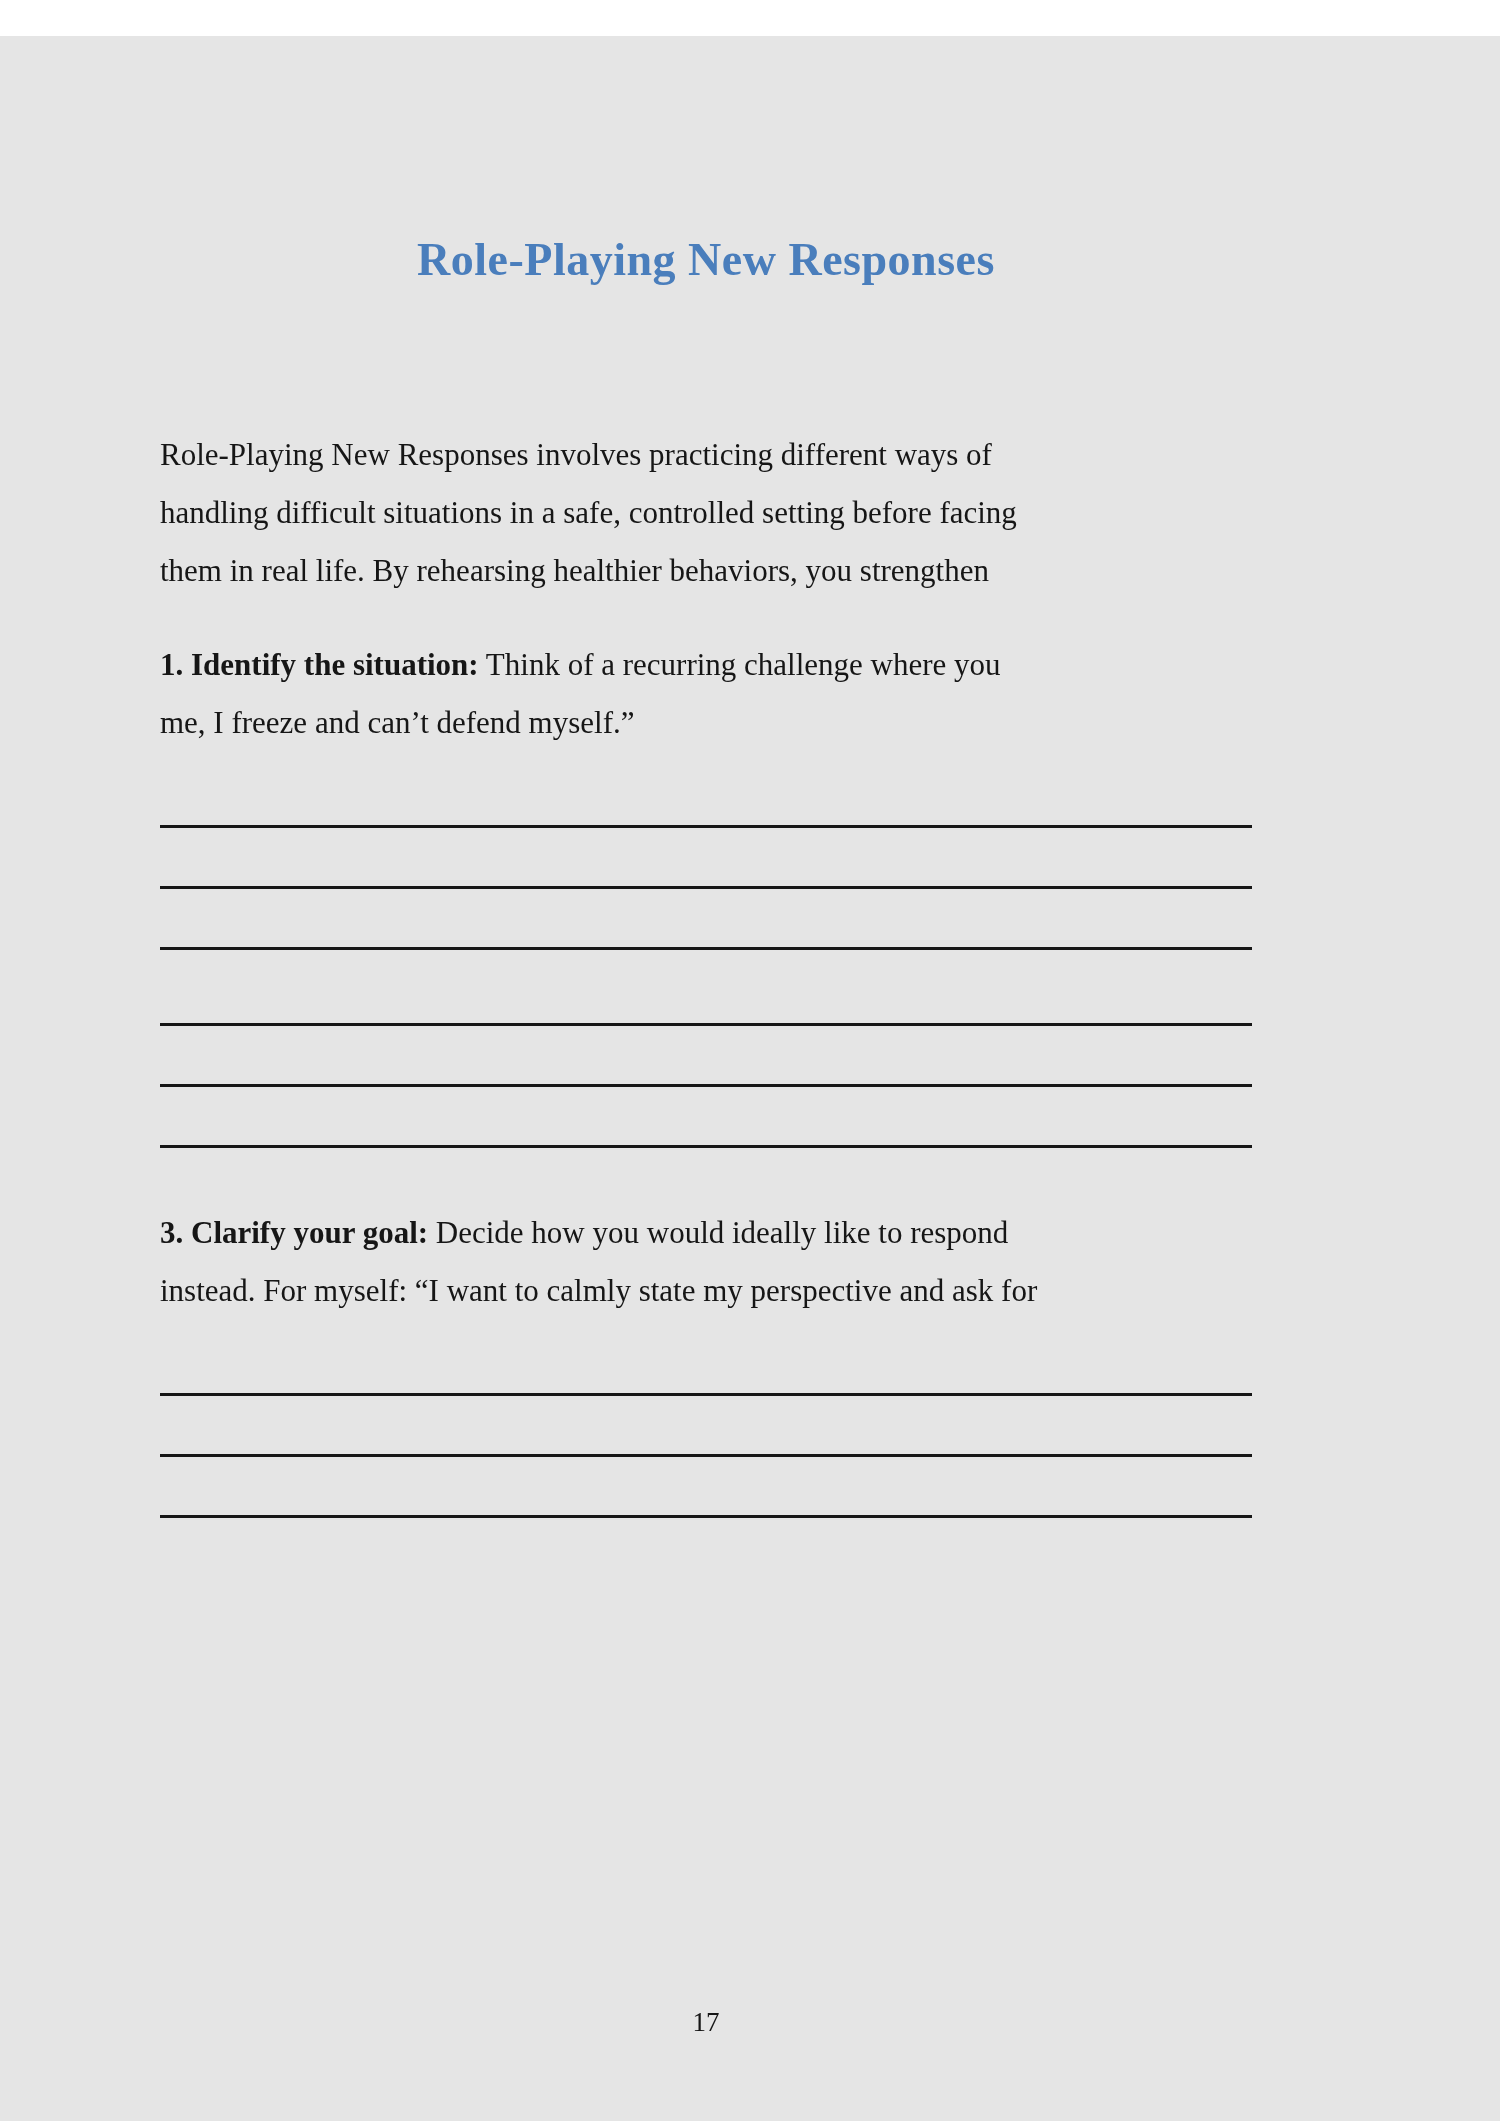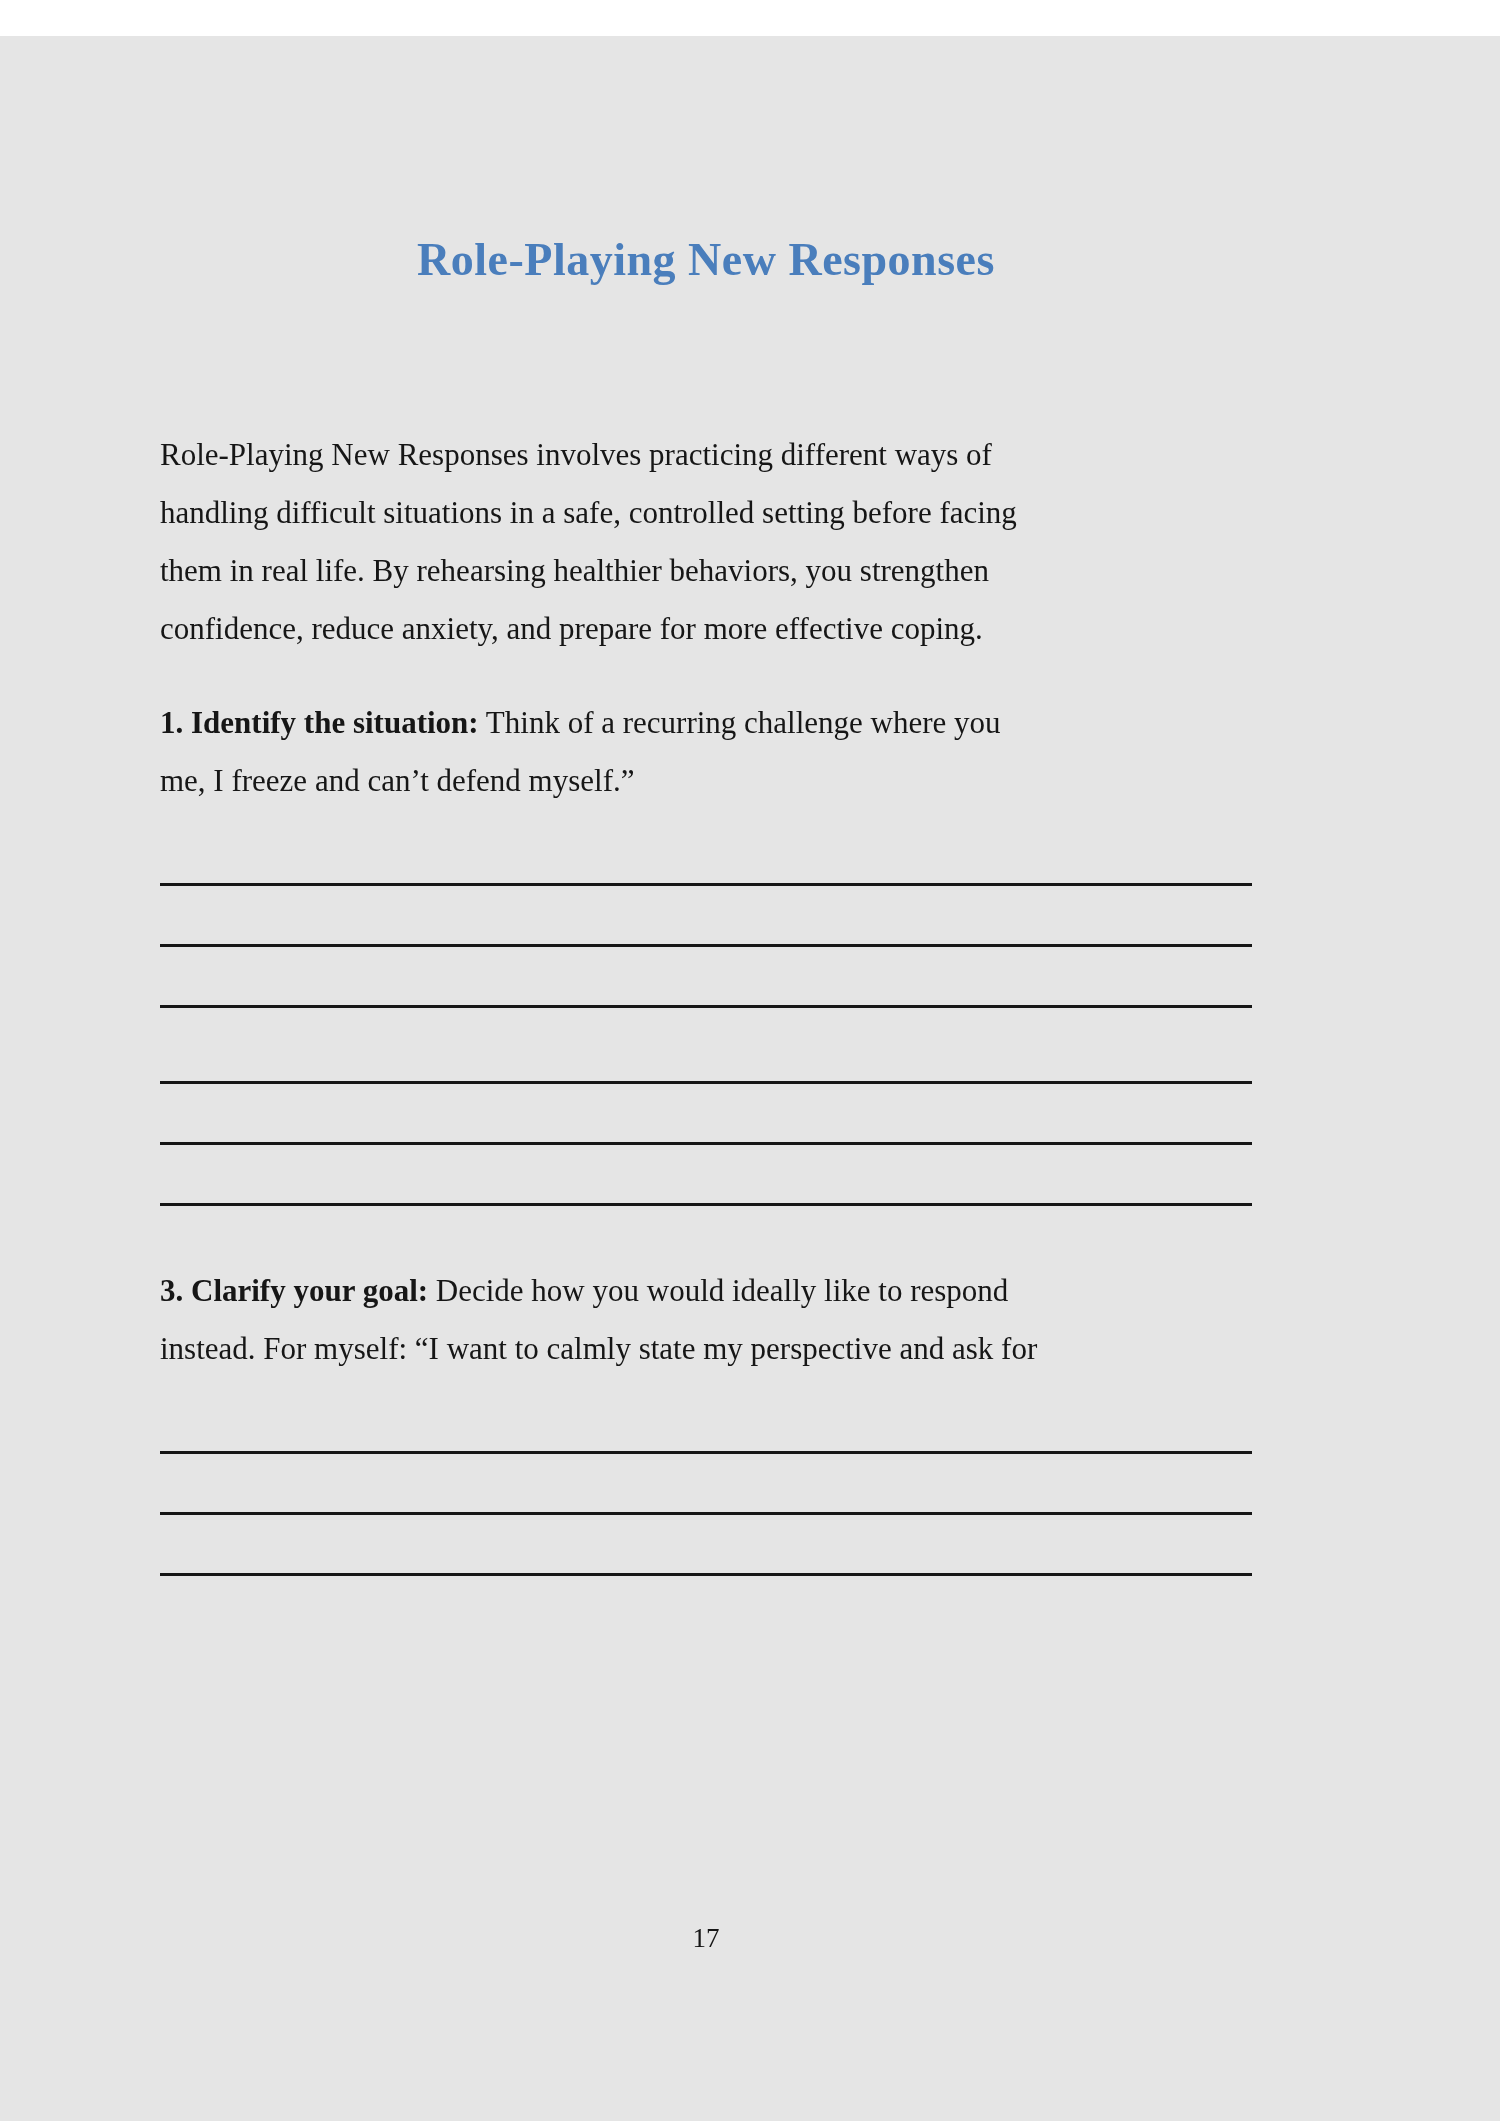--- a/index.html
+++ b/index.html
@@ -54,41 +54,40 @@
   }
   .write-lines {
     margin-top: 15px;
   }
   .write-line {
     height: 58px;
     border-bottom: 3px solid var(--rule, #161616);
   }
   .page-number {
     position: absolute;
-    top: 1885px;
+    top: 1969px;
     left: 160px;
     width: 1092px;
     text-align: center;
     font-size: 27px;
     line-height: 34px;
   }
 </style>
 </head>
 <body>
 
 <div class="page">
   <div class="content">
 
     <h1 class="doc-title">Role-Playing New Responses</h1>
 
     <div class="para">
       <div class="tline">Role-Playing New Responses involves practicing different ways of</div>
       <div class="tline">handling difficult situations in a safe, controlled setting before facing</div>
       <div class="tline">them in real life. By rehearsing healthier behaviors, you strengthen</div>
-      <div class="tline">confidence, reduce anxiety, and prepare for more effective coping.</div>
     </div>
 
     <div class="para-section">
       <div class="tline"><span class="lead">1. Identify the situation:</span><span> Think of a recurring challenge where you</span></div>
       <div class="tline">me, I freeze and can’t defend myself.”</div>
     </div>
 
     <div class="write-lines">
       <div class="write-line"></div>
       <div class="write-line"></div>

